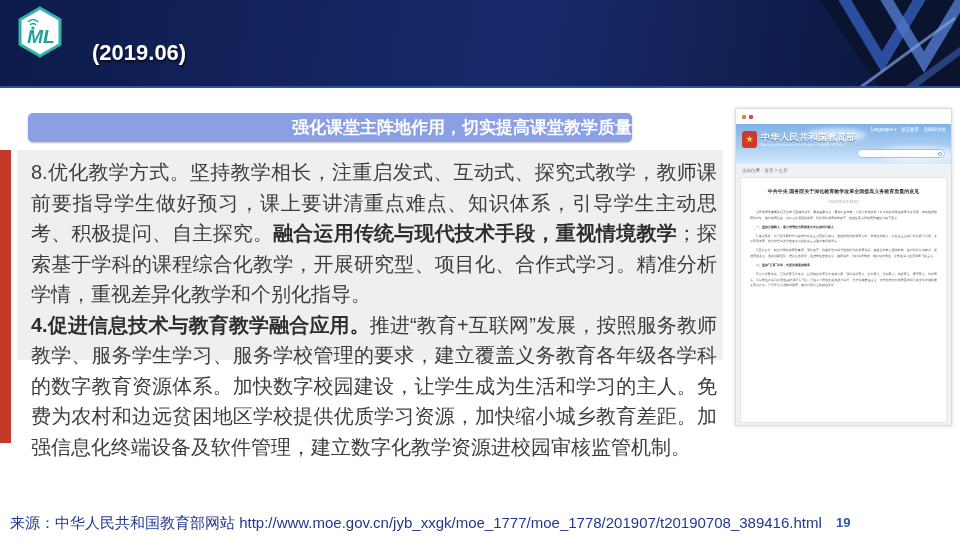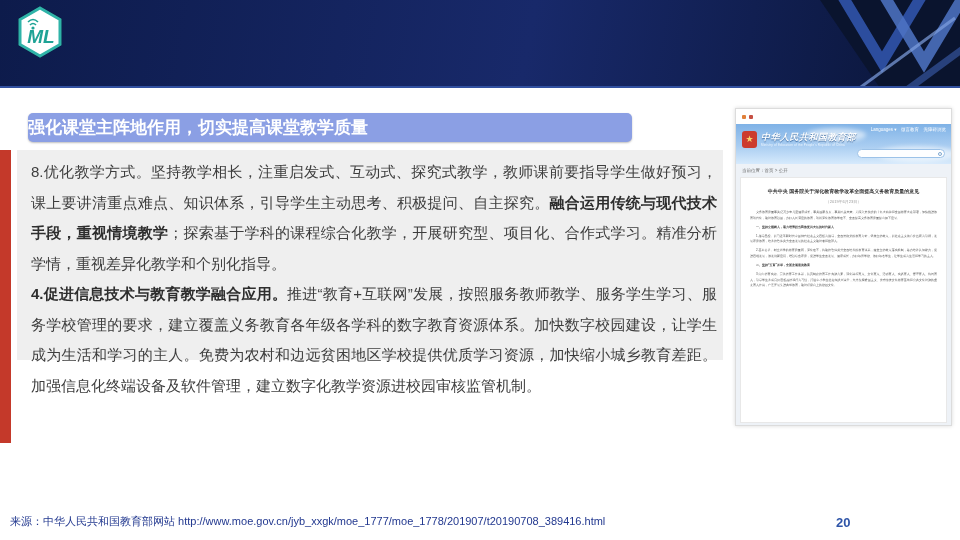--- a/index.html
+++ b/index.html
@@ -32,34 +32,34 @@
     color: #ffffff; font-size: 22px; font-weight: bold;
     text-shadow: 1px 2px 2px rgba(0,0,0,0.65);
   }
 
   
   .banner {
     position: absolute; left: 28px; top: 113px; width: 604px; height: 29px;
     background: var(--banner-bg, #8B9FE4);
     border-radius: 5px;
     color: #ffffff; font-size: 17px; font-weight: bold;
-    text-align: left; line-height: 29px;
+    text-align: right; line-height: 29px;
     box-shadow: 0 1px 2px rgba(0,0,0,0.25);
   }
 
   
   .red-bar {
     position: absolute; left: 0; top: 150px; width: 11px; height: 293px;
     background: var(--accent-red, #C4392A);
   }
   .content-box {
     position: absolute; left: 17px; top: 150px; width: 706px; height: 210px;
     background: #efefef;
     padding: 7px 6px 0 14px;
-    font-size: 15px; line-height: 30.5px; color: #3d3d3d;
+    font-size: 20px; line-height: 30.5px; color: #3d3d3d;
     text-align: justify;
   }
   .content-box p { margin: 0; }
   .content-box b { color: #2e2e2e; }
 
   
   .website {
     position: absolute; left: 735px; top: 108px; width: 217px; height: 318px;
     background: #eef2f7; border: 1px solid #dcdcdc;
     box-shadow: 0 0 4px rgba(0,0,0,0.15);
@@ -78,21 +78,21 @@
   .cloud1 { width: 60px; height: 14px; left: 70px; top: 4px; }
   .cloud2 { width: 80px; height: 16px; left: 140px; top: 22px; }
   .emblem {
     position: absolute; left: 6px; top: 7px; width: 15px; height: 17px;
     background: #cc3b2e; border-radius: 3px;
     color: #f6d56d; font-size: 9px; line-height: 17px; text-align: center;
   }
   .site-name {
     position: absolute; left: 25px; top: 7px;
     color: #ffffff; font-size: 9px; font-weight: bold; letter-spacing: 0.5px;
-    text-shadow: 0 1px 1px rgba(30,80,140,0.8); white-space: nowrap; font-style: italic;
+    text-shadow: 0 1px 1px rgba(30,80,140,0.8); white-space: nowrap;
   }
   .site-name-en {
     position: absolute; left: 25px; top: 19px;
     color: #eef6ff; font-size: 3px; white-space: nowrap; letter-spacing: 0.2px;
   }
   .top-links {
     position: absolute; right: 5px; top: 3px;
     color: #ffffff; font-size: 4.5px; white-space: nowrap;
   }
   .search-pill {
@@ -118,21 +118,21 @@
   .doc-date { font-size: 4px; color: #999999; text-align: center; margin-bottom: 6px; }
   .site-para {
     font-size: 3px; color: #555555; line-height: 1.95;
     margin: 3px 9px; text-indent: 2em; text-align: justify;
   }
   .site-para.heading { font-weight: bold; color: #333333; }
 
   
   .footer-source {
     position: absolute; left: 10px; top: 514px;
-    font-size: 11px; color: var(--footer-link, #22388F); white-space: nowrap;
+    font-size: 15px; color: var(--footer-link, #22388F); white-space: nowrap;
   }
   .page-number {
     position: absolute; left: 836px; top: 515px;
     font-size: 13px; font-weight: bold; color: var(--page-number, #2F55A8);
   }
 </style>
 </head>
 <body>
 
 <div id="slide">
@@ -148,20 +148,21 @@
     <div class="logo-wrap">
       <svg viewBox="0 0 48 54" width="48" height="54" xmlns="http://www.w3.org/2000/svg">
         <polygon points="24,1 46,13.5 46,40.5 24,53 2,40.5 2,13.5" fill="#0b1a40"></polygon>
         <polygon points="24,3 44,14.5 44,39.5 24,51 4,39.5 4,14.5" fill="#ffffff" stroke="#2FB3A8" stroke-width="3"></polygon>
         <path d="M 12 17 q 5 -5 10 0" fill="none" stroke="#1fa396" stroke-width="1.6"></path>
         <path d="M 14 20 q 3 -3 6 0" fill="none" stroke="#1fa396" stroke-width="1.6"></path>
         <circle cx="17" cy="23" r="1.6" fill="#1fa396"></circle>
         <text x="25" y="38" text-anchor="middle" font-size="19" font-weight="bold" font-style="italic" fill="#1fa396" font-family="Liberation Sans, sans-serif">ML</text>
       </svg>
     </div>
+    <div class="header-title-2">(2019.06)</div>
   </div>
 
   <div class="banner">强化课堂主阵地作用，切实提高课堂教学质量</div>
 
   <div class="red-bar"></div>
   <div class="content-box">
     <p><span>8.优化教学方式。坚持教学相长，注重启发式、互动式、探究式教学，教师课前要指导学生做好预习，课上要讲清重点难点、知识体系，引导学生主动思考、积极提问、自主探究。</span><b>融合运用传统与现代技术手段，重视情境教学</b><span>；探索基于学科的课程综合化教学，开展研究型、项目化、合作式学习。精准分析学情，重视差异化教学和个别化指导。</span></p>
     <p><b>4.促进信息技术与教育教学融合应用。</b><span>推进“教育+互联网”发展，按照服务教师教学、服务学生学习、服务学校管理的要求，建立覆盖义务教育各年级各学科的数字教育资源体系。加快数字校园建设，让学生成为生活和学习的主人。免费为农村和边远贫困地区学校提供优质学习资源，加快缩小城乡教育差距。加强信息化终端设备及软件管理，建立数字化教学资源进校园审核监管机制。</span></p>
   </div>
 
@@ -188,15 +189,15 @@
       <p class="site-para">义务教育质量事关亿万少年儿童健康成长，事关国家发展，事关民族未来。为深入贯彻党的十九大精神和全国教育大会部署，加快推进教育现代化，建设教育强国，办好人民满意的教育，现就深化教育教学改革、全面提高义务教育质量提出如下意见。</p>
       <p class="site-para heading">一、坚持立德树人，着力培养担当民族复兴大任的时代新人</p>
       <p class="site-para">1.指导思想。以习近平新时代中国特色社会主义思想为指导，全面贯彻党的教育方针，坚持立德树人，以社会主义核心价值观为引领，发展素质教育，培养德智体美劳全面发展的社会主义建设者和接班人。</p>
       <p class="site-para">2.基本要求。树立科学的教育质量观，深化改革，构建德智体美劳全面培养的教育体系，健全立德树人落实机制，着力培养认知能力，促进思维发展，激发创新意识，增强综合素质，促进学生全面发展、健康成长，办好每所学校、教好每名学生，让学生成为生活和学习的主人。</p>
       <p class="site-para heading">二、坚持“五育”并举，全面发展素质教育</p>
       <p class="site-para">3.突出德育实效。完善德育工作体系，认真制定德育工作实施方案，深化课程育人、文化育人、活动育人、实践育人、管理育人、协同育人，引导学生养成良好思想品德和行为习惯，打造中小学生社会实践大课堂，充分发挥爱国主义、优秀传统文化教育基地和公共文化设施的重要育人作用，广泛开展先进典型教育，建设积极向上的校园文化。</p>
     </div>
   </div>
 
   <div class="footer-source">来源：中华人民共和国教育部网站 http://www.moe.gov.cn/jyb_xxgk/moe_1777/moe_1778/201907/t20190708_389416.html</div>
-  <div class="page-number">20</div>
+  <div class="page-number">19</div>
 
 </div>
 
 </body></html>

